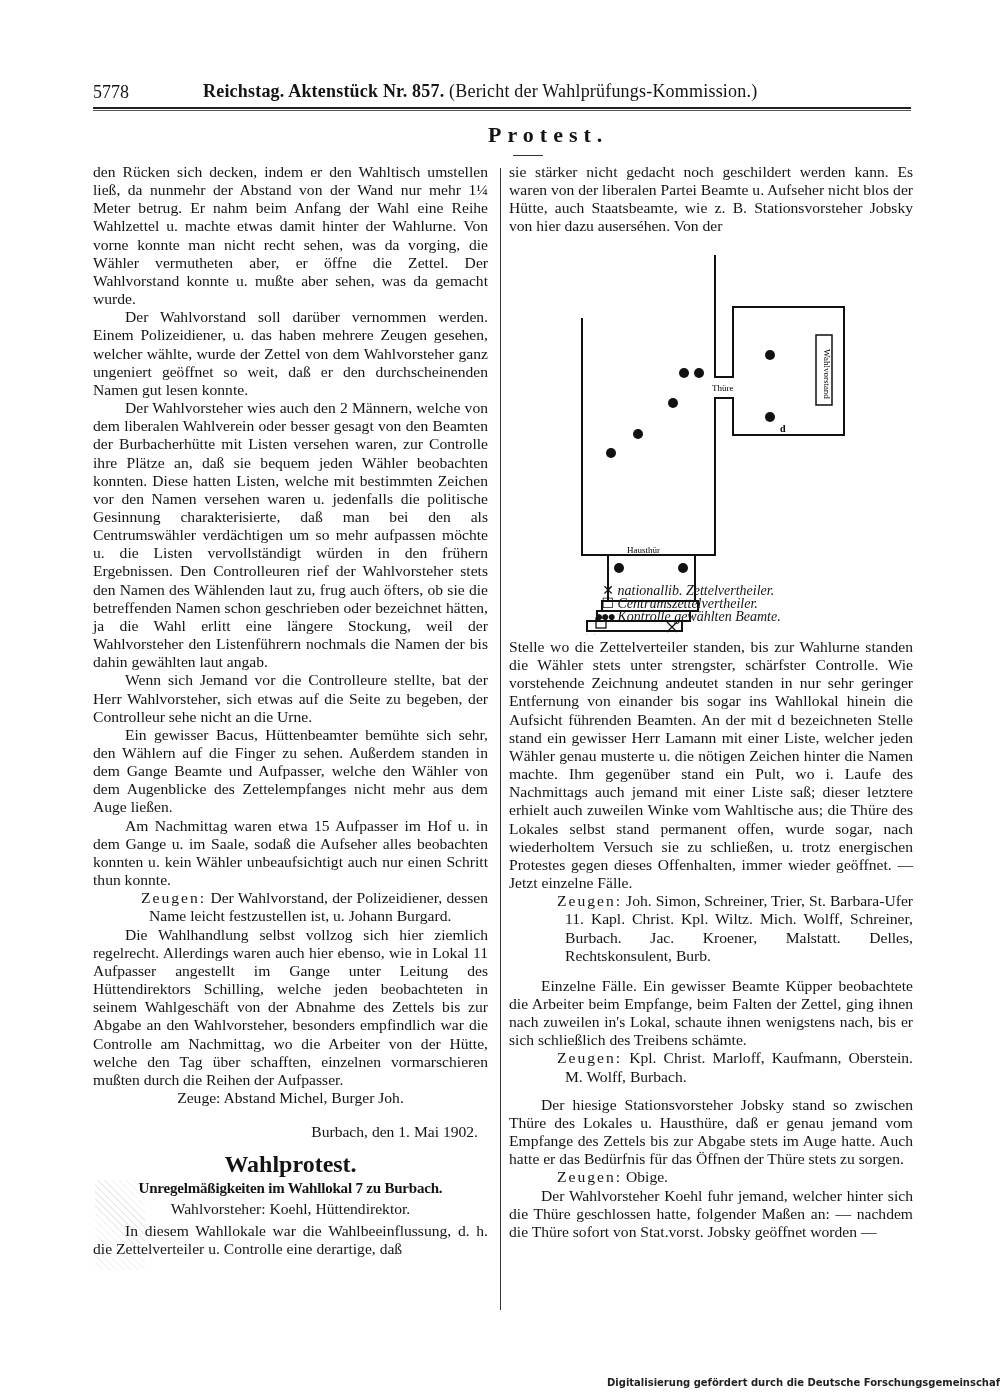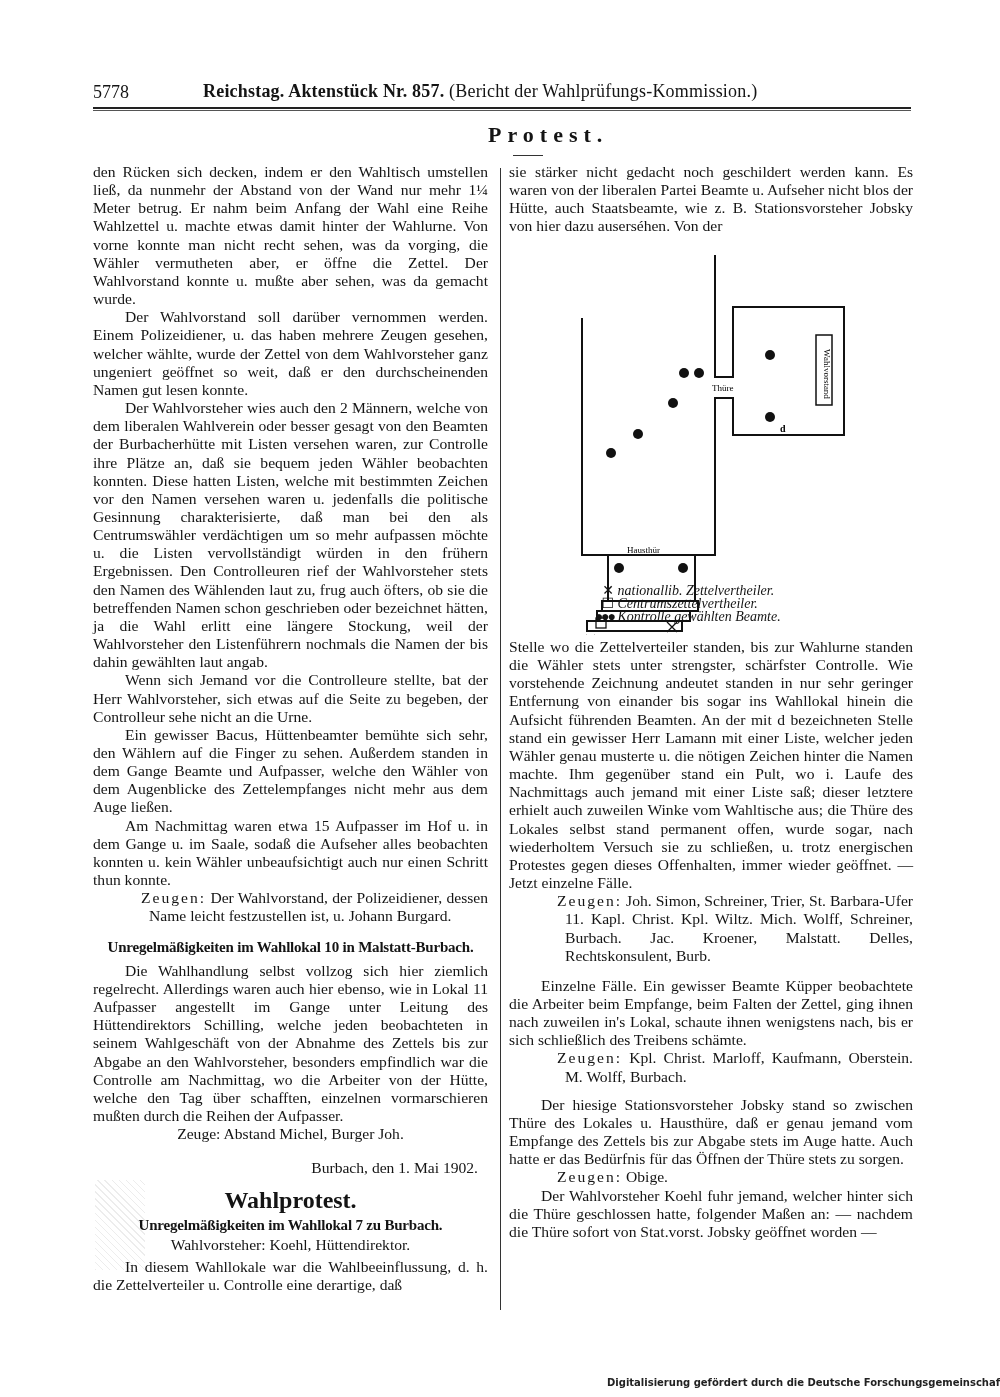--- a/index.html
+++ b/index.html
@@ -59,21 +59,20 @@
   <p>den Rücken sich decken, indem er den Wahltisch umstellen ließ, da nunmehr der Abstand von der Wand nur mehr 1¼ Meter betrug. Er nahm beim Anfang der Wahl eine Reihe Wahlzettel u. machte etwas damit hinter der Wahlurne. Von vorne konnte man nicht recht sehen, was da vorging, die Wähler vermutheten aber, er öffne die Zettel. Der Wahlvorstand konnte u. mußte aber sehen, was da gemacht wurde.</p>
   <p class="indent">Der Wahlvorstand soll darüber vernommen werden. Einem Polizeidiener, u. das haben mehrere Zeugen gesehen, welcher wählte, wurde der Zettel von dem Wahlvorsteher ganz ungeniert geöffnet so weit, daß er den durchscheinenden Namen gut lesen konnte.</p>
   <p class="indent">Der Wahlvorsteher wies auch den 2 Männern, welche von dem liberalen Wahlverein oder besser gesagt von den Beamten der Burbacherhütte mit Listen versehen waren, zur Controlle ihre Plätze an, daß sie bequem jeden Wähler beobachten konnten. Diese hatten Listen, welche mit bestimmten Zeichen vor den Namen versehen waren u. jedenfalls die politische Gesinnung charakterisierte, daß man bei den als Centrumswähler verdächtigen um so mehr aufpassen möchte u. die Listen vervollständigt würden in den frühern Ergebnissen. Den Controlleuren rief der Wahlvorsteher stets den Namen des Wählenden laut zu, frug auch öfters, ob sie die betreffenden Namen schon geschrieben oder bezeichnet hätten, ja die Wahl erlitt eine längere Stockung, weil der Wahlvorsteher den Listenführern nochmals die Namen der bis dahin gewählten laut angab.</p>
   <p class="indent">Wenn sich Jemand vor die Controlleure stellte, bat der Herr Wahlvorsteher, sich etwas auf die Seite zu begeben, der Controlleur sehe nicht an die Urne.</p>
   <p class="indent">Ein gewisser Bacus, Hüttenbeamter bemühte sich sehr, den Wählern auf die Finger zu sehen. Außerdem standen in dem Gange Beamte und Aufpasser, welche den Wähler von dem Augenblicke des Zettelempfanges nicht mehr aus dem Auge ließen.</p>
   <p class="indent">Am Nachmittag waren etwa 15 Aufpasser im Hof u. in dem Gange u. im Saale, sodaß die Aufseher alles beobachten konnten u. kein Wähler unbeaufsichtigt auch nur einen Schritt thun konnte.</p>
   <p class="witness">
     <span class="lbl">Zeugen:</span>
     <span>Der Wahlvorstand, der Polizeidiener, dessen Name leicht festzustellen ist, u. Johann Burgard.</span>
   </p>
-  <p class="subhead">Unregelmäßigkeiten im Wahllokal 10 in Malstatt-Burbach.</p>
   <p class="indent">Die Wahlhandlung selbst vollzog sich hier ziemlich regelrecht. Allerdings waren auch hier ebenso, wie in Lokal 11 Aufpasser angestellt im Gange unter Leitung des Hüttendirektors Schilling, welche jeden beobachteten in seinem Wahlgeschäft von der Abnahme des Zettels bis zur Abgabe an den Wahlvorsteher, besonders empfindlich war die Controlle am Nachmittag, wo die Arbeiter von der Hütte, welche den Tag über schafften, einzelnen vormarschieren mußten durch die Reihen der Aufpasser.</p>
   <p class="witness-c">
     <span class="lbl">Zeuge:</span>
     <span>Abstand Michel, Burger Joh.</span>
   </p>
   <p class="dateline">Burbach, den 1. Mai 1902.</p>
   <p class="bighead">Wahlprotest.</p>
   <p class="subhead" style="margin-top:0 !important;margin-bottom:2px !important;">Unregelmäßigkeiten im Wahllokal 7 zu Burbach.</p>
   <p class="center">Wahlvorsteher: Koehl, Hüttendirektor.</p>
   <p class="indent" style="margin-top:4px;">In diesem Wahllokale war die Wahlbeeinflussung, d. h. die Zettelverteiler u. Controlle eine derartige, daß</p>

